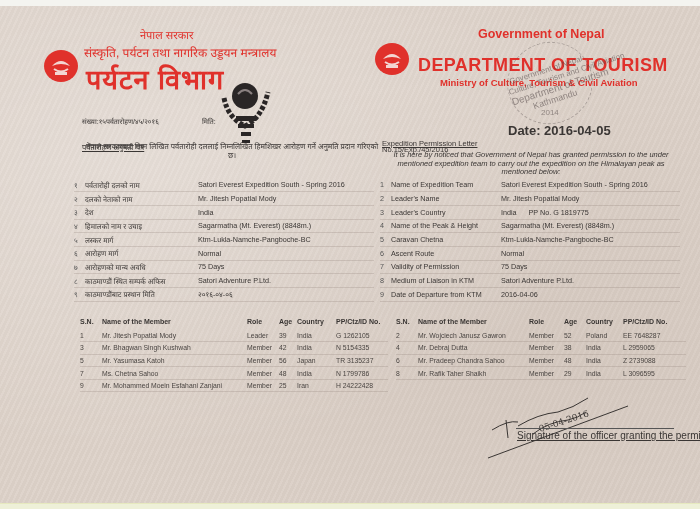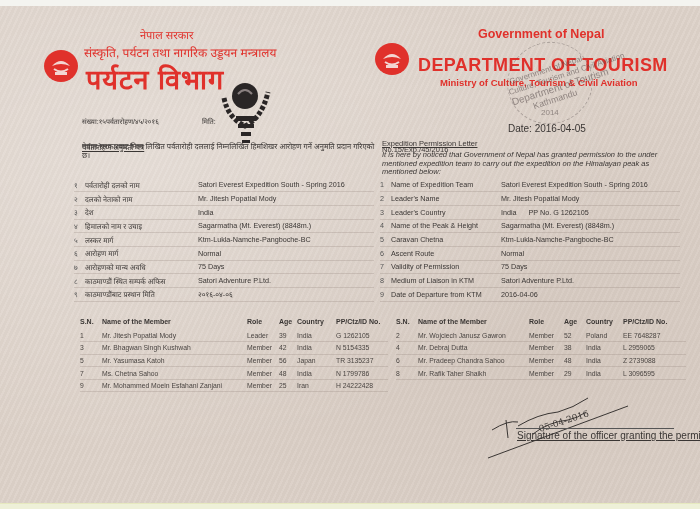--- a/index.html
+++ b/index.html
@@ -7,21 +7,21 @@
     body { font-family: "Liberation Sans", "DejaVu Sans", sans-serif; color: #3a3634; position: relative; }
     .paper {
       position: absolute; left: 0; top: 6px; width: 700px; height: 497px;
       background: #ddd2c9;
       background-image:
         radial-gradient(ellipse at 20% 30%, rgba(255,255,255,0.25), transparent 60%),
         radial-gradient(ellipse at 80% 70%, rgba(190,175,165,0.25), transparent 60%),
         repeating-linear-gradient(115deg, rgba(255,255,255,0.05) 0 2px, rgba(0,0,0,0.02) 2px 5px);
     }
     .bottom-strip { position: absolute; left: 0; top: 503px; width: 700px; height: 6px; background: #eef0d8; border-top: 1px solid #e6e9bf; }
-    .abs { position: absolute; white-space: nowrap; }
+    .abs { position: absolute; white-space: nowrap; text-align: center; }
 
     
     .np-gov { left: 140px; top: 27px; font-size: 11px; color: #e0312b; }
     .np-ministry { left: 84px; top: 44px; font-size: 12px; color: #e0312b; }
     .np-dept { left: 86px; top: 60px; font-size: 27px; font-weight: bold; color: #e0312b; letter-spacing: 1px; }
     .emblem { width: 34px; height: 32px; border-radius: 50%; background: #e0312b; display: flex; align-items: center; justify-content: center; }
     .emblem svg { display: block; }
     .emblem-left { left: 44px; top: 50px; }
     .emblem-right { left: 375px; top: 43px; }
 
@@ -44,21 +44,21 @@
     
     .small { font-size: 7px; }
     .t8 { font-size: 7.5px; }
     .ul { text-decoration: underline; }
     .ref-left { left: 82px; top: 117px; }
     .miti { left: 202px; top: 117px; }
     .title-left { left: 82px; top: 142px; }
     .intro-left { left: 82px; top: 143px; width: 300px; white-space: normal; line-height: 8.5px; font-size: 7.5px; }
 
     .ref-right { left: 382px; top: 123px; font-size: 7.5px; margin-top: 22px; }
-    .date-right { left: 508px; top: 123px; font-size: 10px; }
+    .date-right { left: 508px; top: 123px; font-size: 13px; font-weight: bold; }
     .title-right { left: 382px; top: 139px; font-size: 7.5px; }
     .intro-right { left: 382px; top: 151px; width: 298px; white-space: normal; line-height: 8.5px; font-size: 7.5px; font-style: italic; }
 
     .details { position: absolute; border-collapse: collapse; }
     .details td { font-size: 7.2px; height: 13.7px; padding: 0; border-bottom: 1px solid rgba(140,125,115,0.25); white-space: nowrap; }
     .details-left { left: 74px; top: 178px; width: 300px; }
     .details-right { left: 380px; top: 178px; width: 300px; }
     .details .num { width: 11px; color: #555; }
     .details-left .lbl { width: 113px; }
     .details-right .lbl { width: 110px; margin-top: 16px; }
@@ -188,21 +188,21 @@
         <td>Satori Everest Expedition South - Spring 2016</td>
       </tr>
   <tr>
         <td class="num">2</td>
         <td class="lbl">Leader's Name</td>
         <td>Mr. Jitesh Popatlal Mody</td>
       </tr>
   <tr>
         <td class="num">3</td>
         <td class="lbl">Leader's Country</td>
-        <td style="white-space:pre">India      PP No. G 1262105</td>
+        <td style="white-space:pre">India      PP No. G 1819775</td>
       </tr>
   <tr>
         <td class="num">4</td>
         <td class="lbl">Name of the Peak &amp; Height</td>
         <td>Sagarmatha (Mt. Everest) (8848m.)</td>
       </tr>
   <tr>
         <td class="num">5</td>
         <td class="lbl">Caravan Chetna</td>
         <td>Ktm-Lukla-Namche-Pangboche-BC</td>

